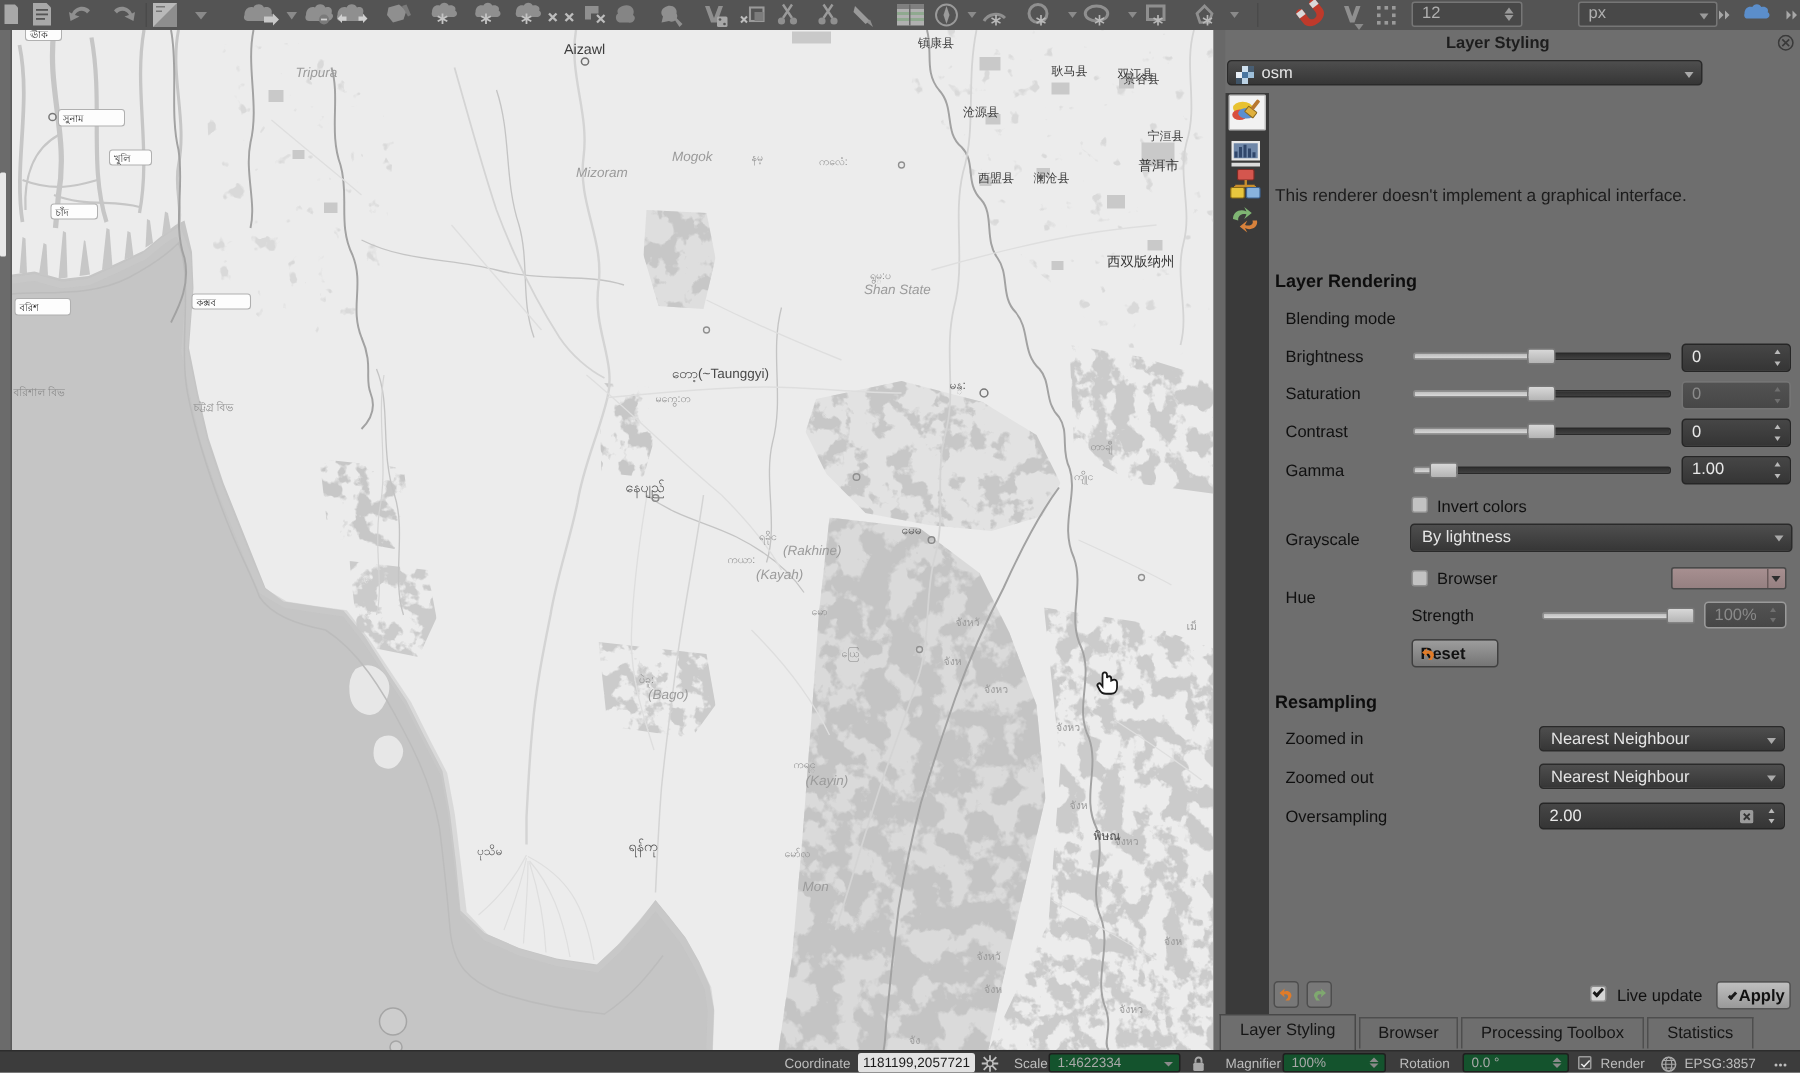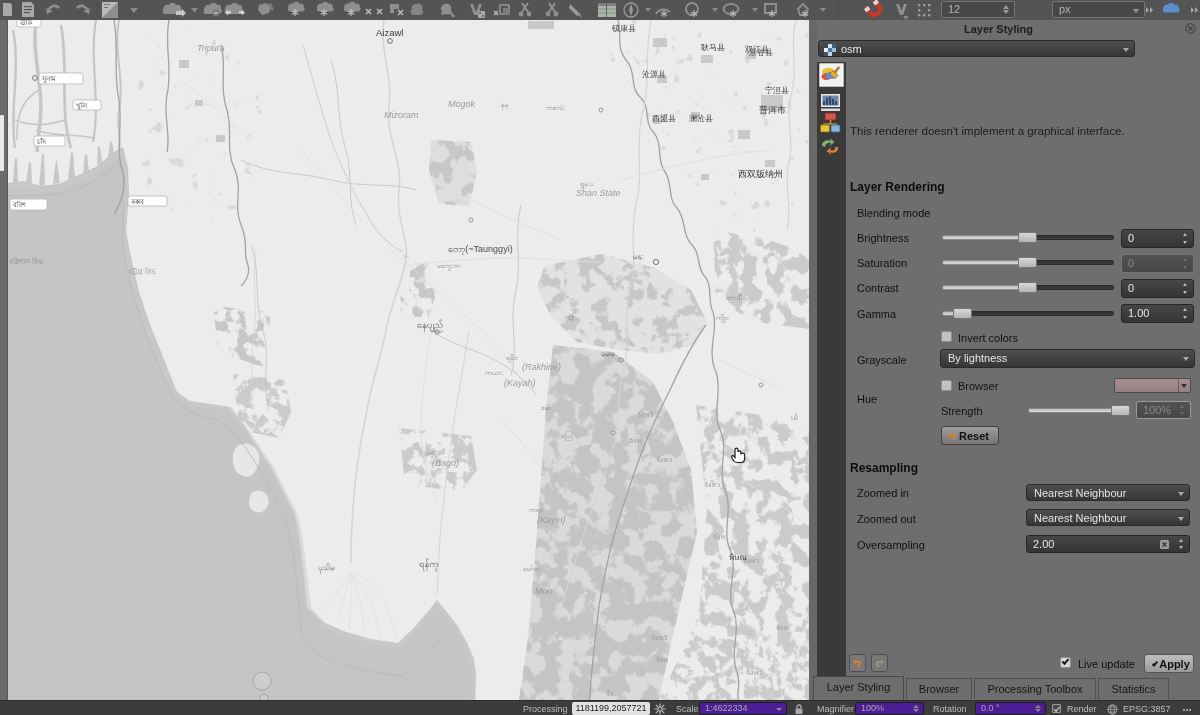--- a/index.html
+++ b/index.html
@@ -58,21 +58,21 @@
   #tabs { position:absolute; left:0; top:656px; width:383px; height:24px; }
   .tab { position:absolute; top:2px; height:21px; font-size:11px; color:#151515;
       border:1px solid #4e4e4e; border-bottom:none; text-align:center; padding-top:4px;}
   .tab.active { top:0; height:24px; background:#6e6e6e; border:1px solid #484848;
       border-bottom:none; font-weight:normal; z-index:3;}
 
   
   #status { left:0; top:700px; width:1200px; height:15px; background:#3c3c3c;
       border-top:1px solid #2d2d2d; color:#bdbdbd; font-size:9px; }
   #status .lbl { position:absolute; top:3px; }
-  .sdark { position:absolute; top:1px; height:13px; background:#4c1d95;
+  .sdark { position:absolute; top:1px; height:13px; background:#14532d;
       border:1px solid #1f1f1f; border-radius:2px; color:#a9a9a9; font-size:9px; line-height:11px; padding-left:5px;}
 </style>
 </head>
 <body>
 <div id="app">
 
   <div id="toolbar" class="abs">
     <svg width="1200" height="20" id="tbsvg">
       <g fill="#969696" stroke="none">
 
@@ -655,21 +655,21 @@
     <div class="plabel" style="left:141px; top:360px;">Browser</div>
     <div style="position:absolute; left:297px; top:358px; width:77px; height:15px; background:linear-gradient(#a78f90,#958081); border:1px solid #4a4a4a; border-radius:2px;">
       <span style="position:absolute; right:0; top:0; width:12px; height:13px; border-left:1px solid #6a5a5a;"></span>
       <span style="position:absolute; right:3px; top:5px; width:0;height:0;border-left:3px solid transparent;border-right:3px solid transparent;border-top:4px solid #2e2e2e;"></span>
     </div>
 
     <div class="plabel" style="left:40px; top:373px;">Hue</div>
     <div class="plabel" style="left:124px; top:385px;">Strength</div>
     <div class="spin dis" style="left:319px; top:381px; width:55px; height:18px; border-color:#9a9a9a;">100%<span class="up"></span><span class="dn"></span></div>
 
-    <div style="position:absolute; left:124px; top:406px; width:58px; height:19px; background:linear-gradient(#9d9d9d,#757575); border:1px solid #404040; border-radius:3px; font-size:11px; font-weight:bold; color:#111; padding:3px 0 0 17px;">Reset
+    <div style="position:absolute; left:124px; top:406px; width:58px; height:19px; background:linear-gradient(#9d9d9d,#757575); border:1px solid #404040; border-radius:3px; font-size:11px; font-weight:bold; color:#111; padding:3px 0 0 5px;">Reset
       <svg width="11" height="11" style="position:absolute;left:5px;top:4px;" viewBox="0 0 11 11">
         <path d="M9 6 C9 3 6 2 4 3 l0.5-2 -3.5 3 3.5 3 -0.5-2 C5.5 4.4 7 5 6.7 7 L5 9 7.5 9 Z" fill="#e07b28"></path>
       </svg>
     </div>
 
     <div class="phead" style="left:33px; top:441px;">Resampling</div>
     <div class="plabel" style="left:40px; top:467px;">Zoomed in</div>
     <div class="combo" style="left:209px; top:464px; width:164px; height:17px;">Nearest Neighbour<span class="arr"></span></div>
     <div class="plabel" style="left:40px; top:493px;">Zoomed out</div>
     <div class="combo" style="left:209px; top:489px; width:164px; height:17px;">Nearest Neighbour<span class="arr"></span></div>
@@ -698,21 +698,21 @@
 
     <div id="tabs">
       <div class="tab active" style="left:-4px; width:91px;">Layer Styling</div>
       <div class="tab" style="left:89px; width:66px;">Browser</div>
       <div class="tab" style="left:157px; width:122px;">Processing Toolbox</div>
       <div class="tab" style="left:281px; width:71px;">Statistics</div>
     </div>
   </div>
 
   <div id="status" class="abs">
-    <span class="lbl" style="left:523px;">Processing</span>
+    <span class="lbl" style="left:523px;">Coordinate</span>
     <span style="position:absolute; left:572px; top:1px; width:78px; height:13px; background:#e2e2e2; border-radius:2px; color:#1a1a1a; text-align:center; line-height:13px; font-size:9px;">1181199,2057721</span>
     <svg style="position:absolute;left:654px;top:2px;" width="12" height="12" viewBox="0 0 12 12">
         <path d="M6,0.5 L6,11.5 M0.5,6 L11.5,6 M1.8,1.8 L10.2,10.2 M10.2,1.8 L1.8,10.2" stroke="#bdbdbd" stroke-width="1.2"></path>
         <circle cx="6" cy="6" r="2" fill="#3c3c3c" stroke="#bdbdbd" stroke-width="1"></circle>
       </svg>
     <span class="lbl" style="left:676px;">Scale</span>
     <span class="sdark" style="left:699px; width:88px;">1:4622334
       <span style="position:absolute;right:4px;top:5px;width:0;height:0;border-left:3px solid transparent;border-right:3px solid transparent;border-top:3px solid #8a8a8a;"></span>
     </span>
     <svg style="position:absolute;left:794px;top:3px;" width="10" height="11" viewBox="0 0 10 11">

